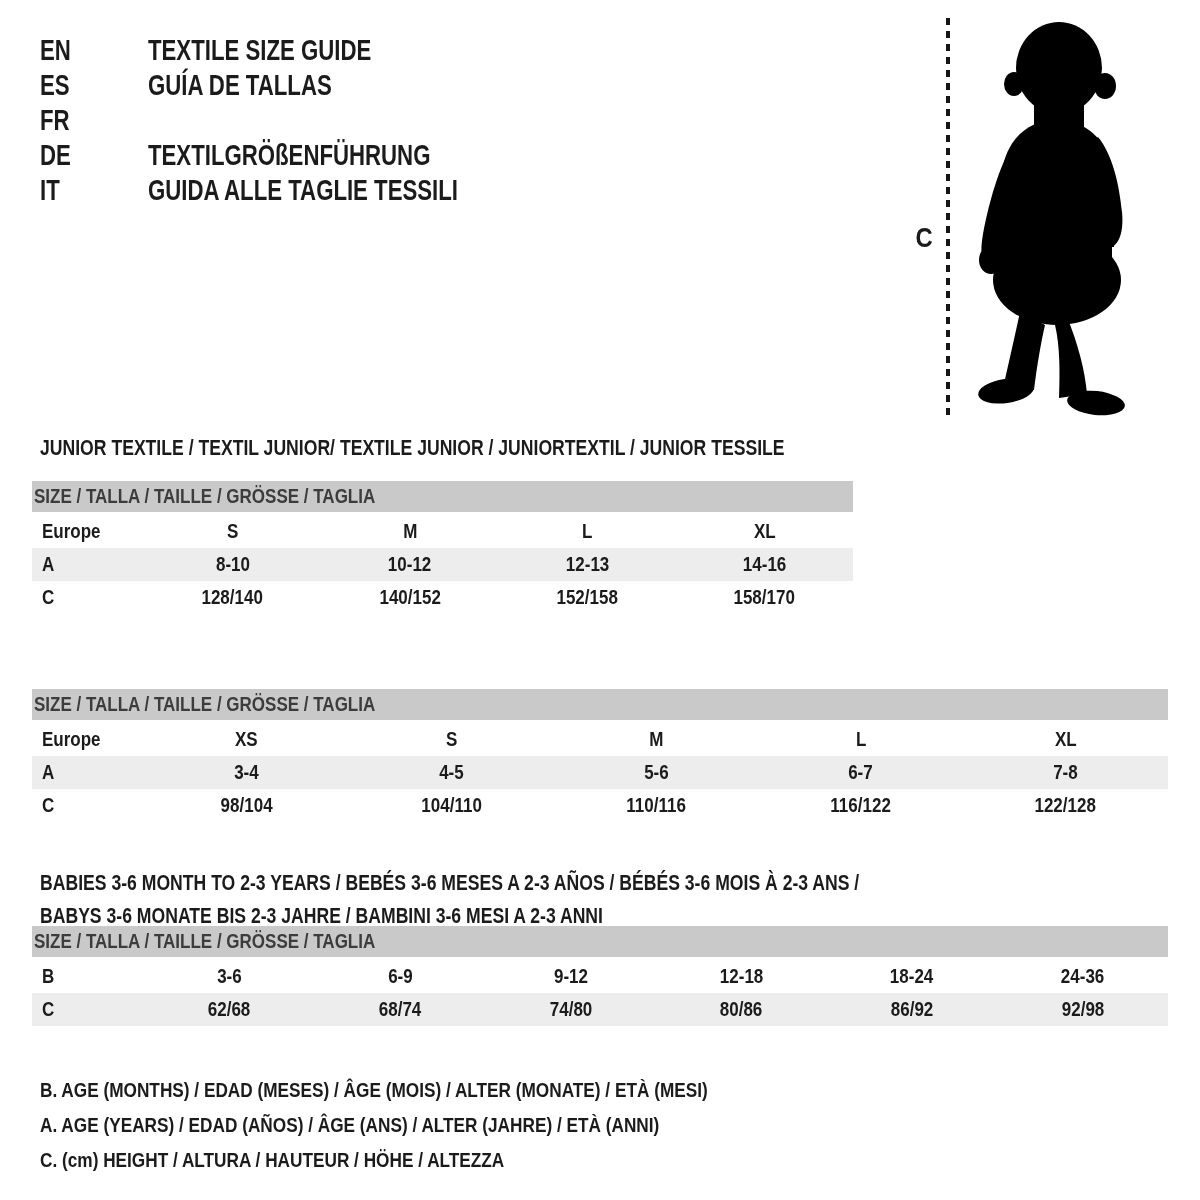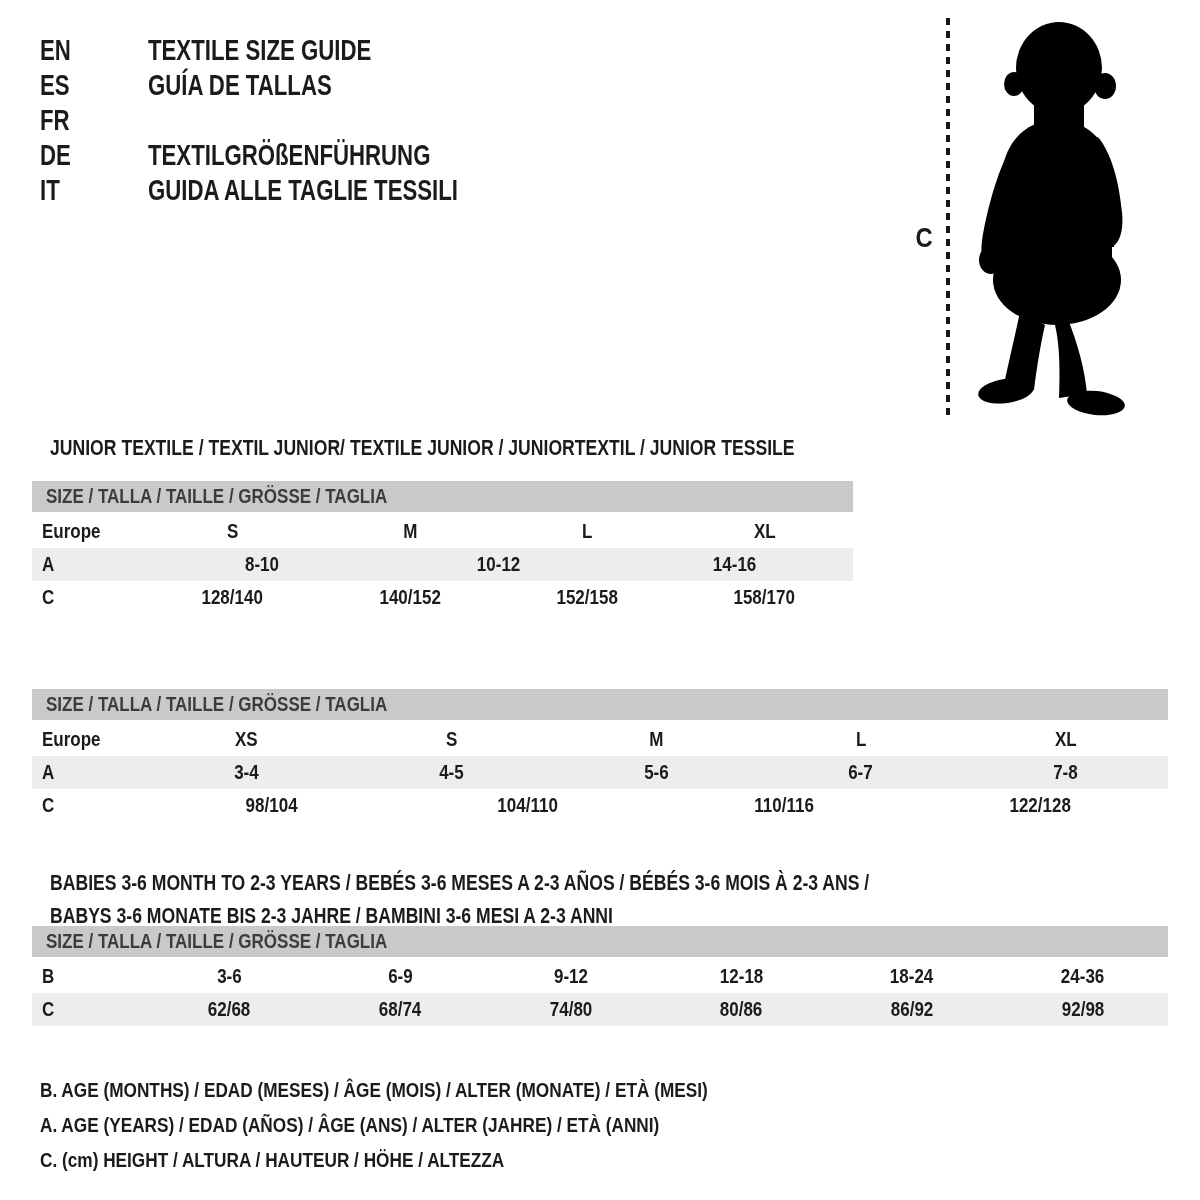--- a/index.html
+++ b/index.html
@@ -21,29 +21,29 @@
   .lang-code .cx,.lang-label .cx{transform:scaleX(0.74);transform-origin:0 50%;}
 
   
   .figure{position:absolute;left:900px;top:14px;width:250px;height:410px;}
   .measure-line{position:absolute;left:46px;top:4px;width:4px;height:400px;
     background:repeating-linear-gradient(to bottom,#161616 0 7px,rgba(0,0,0,0) 7px 13px);}
   .measure-label{position:absolute;left:14px;top:208px;font-size:28px;}
   .figure svg{position:absolute;left:62px;top:8px;}
 
   
-  .sec-title{position:absolute;left:40px;font-size:22px;line-height:26px;white-space:nowrap;margin-left:10px;}
+  .sec-title{position:absolute;left:40px;font-size:22px;line-height:26px;white-space:nowrap;}
   .sec-title .cx{transform:scaleX(0.80);transform-origin:0 50%;}
   .two-line .line{height:33px;line-height:33px;}
   .subsm{font-size:14px;vertical-align:-4px;}
 
   
   .size-table{position:absolute;font-size:20px;}
   .size-table .bar{height:31px;line-height:31px;background:#c9c9c9;color:#3c3c3c;
-    padding-left:14px;margin-bottom:3px;}
+    padding-left:2px;margin-bottom:3px;}
   .trow{display:flex;height:33px;line-height:33px;}
   .trow.shaded{background:#ededed;}
   .rlabel{flex:0 0 112px;width:112px;padding-left:10px;box-sizing:border-box;text-align:left;}
   .cell{flex:1;text-align:center;}
   .t-junior{left:32px;top:481px;width:821px;}
   .t-children{left:32px;top:689px;width:1136px;}
   .t-babies{left:32px;top:926px;width:1136px;}
 
   
   .legend{position:absolute;left:40px;top:1072px;font-size:21px;}
@@ -110,20 +110,21 @@
       <span class="rlabel"><span class="cx cx-l">Europe</span></span>
       <span class="cell"><span class="cx">S</span></span>
       <span class="cell"><span class="cx">M</span></span>
       <span class="cell"><span class="cx">L</span></span>
       <span class="cell"><span class="cx">XL</span></span>
     </div>
     <div class="trow shaded">
       <span class="rlabel"><span class="cx cx-l">A</span></span>
       <span class="cell"><span class="cx">8-10</span></span>
       <span class="cell"><span class="cx">10-12</span></span>
+      <span class="cell"><span class="cx">12-13</span></span>
       <span class="cell"><span class="cx">14-16</span></span>
     </div>
     <div class="trow">
       <span class="rlabel"><span class="cx cx-l">C</span></span>
       <span class="cell"><span class="cx">128/140</span></span>
       <span class="cell"><span class="cx">140/152</span></span>
       <span class="cell"><span class="cx">152/158</span></span>
       <span class="cell"><span class="cx">158/170</span></span>
     </div>
   </div>
@@ -144,20 +145,21 @@
       <span class="cell"><span class="cx">4-5</span></span>
       <span class="cell"><span class="cx">5-6</span></span>
       <span class="cell"><span class="cx">6-7</span></span>
       <span class="cell"><span class="cx">7-8</span></span>
     </div>
     <div class="trow">
       <span class="rlabel"><span class="cx cx-l">C</span></span>
       <span class="cell"><span class="cx">98/104</span></span>
       <span class="cell"><span class="cx">104/110</span></span>
       <span class="cell"><span class="cx">110/116</span></span>
+      <span class="cell"><span class="cx">116/122</span></span>
       <span class="cell"><span class="cx">122/128</span></span>
     </div>
   </div>
 
   <div class="sec-title two-line" style="top:866px">
     <div class="line"><span class="cx cx-l">BABIES 3-6 MONTH TO 2-3 YEARS / BEBÉS 3-6 MESES A 2-3 AÑOS / BÉBÉS 3-6 MOIS À 2-3 ANS /</span></div>
     <div class="line"><span class="cx cx-l">BABYS 3-6 MONATE BIS 2-3 JAHRE / BAMBINI 3-6 MESI A 2-3 ANNI</span></div>
   </div>
   <div class="size-table t-babies">
     <div class="bar"><span class="cx cx-l">SIZE / TALLA / TAILLE / GRÖSSE / TAGLIA</span></div>

